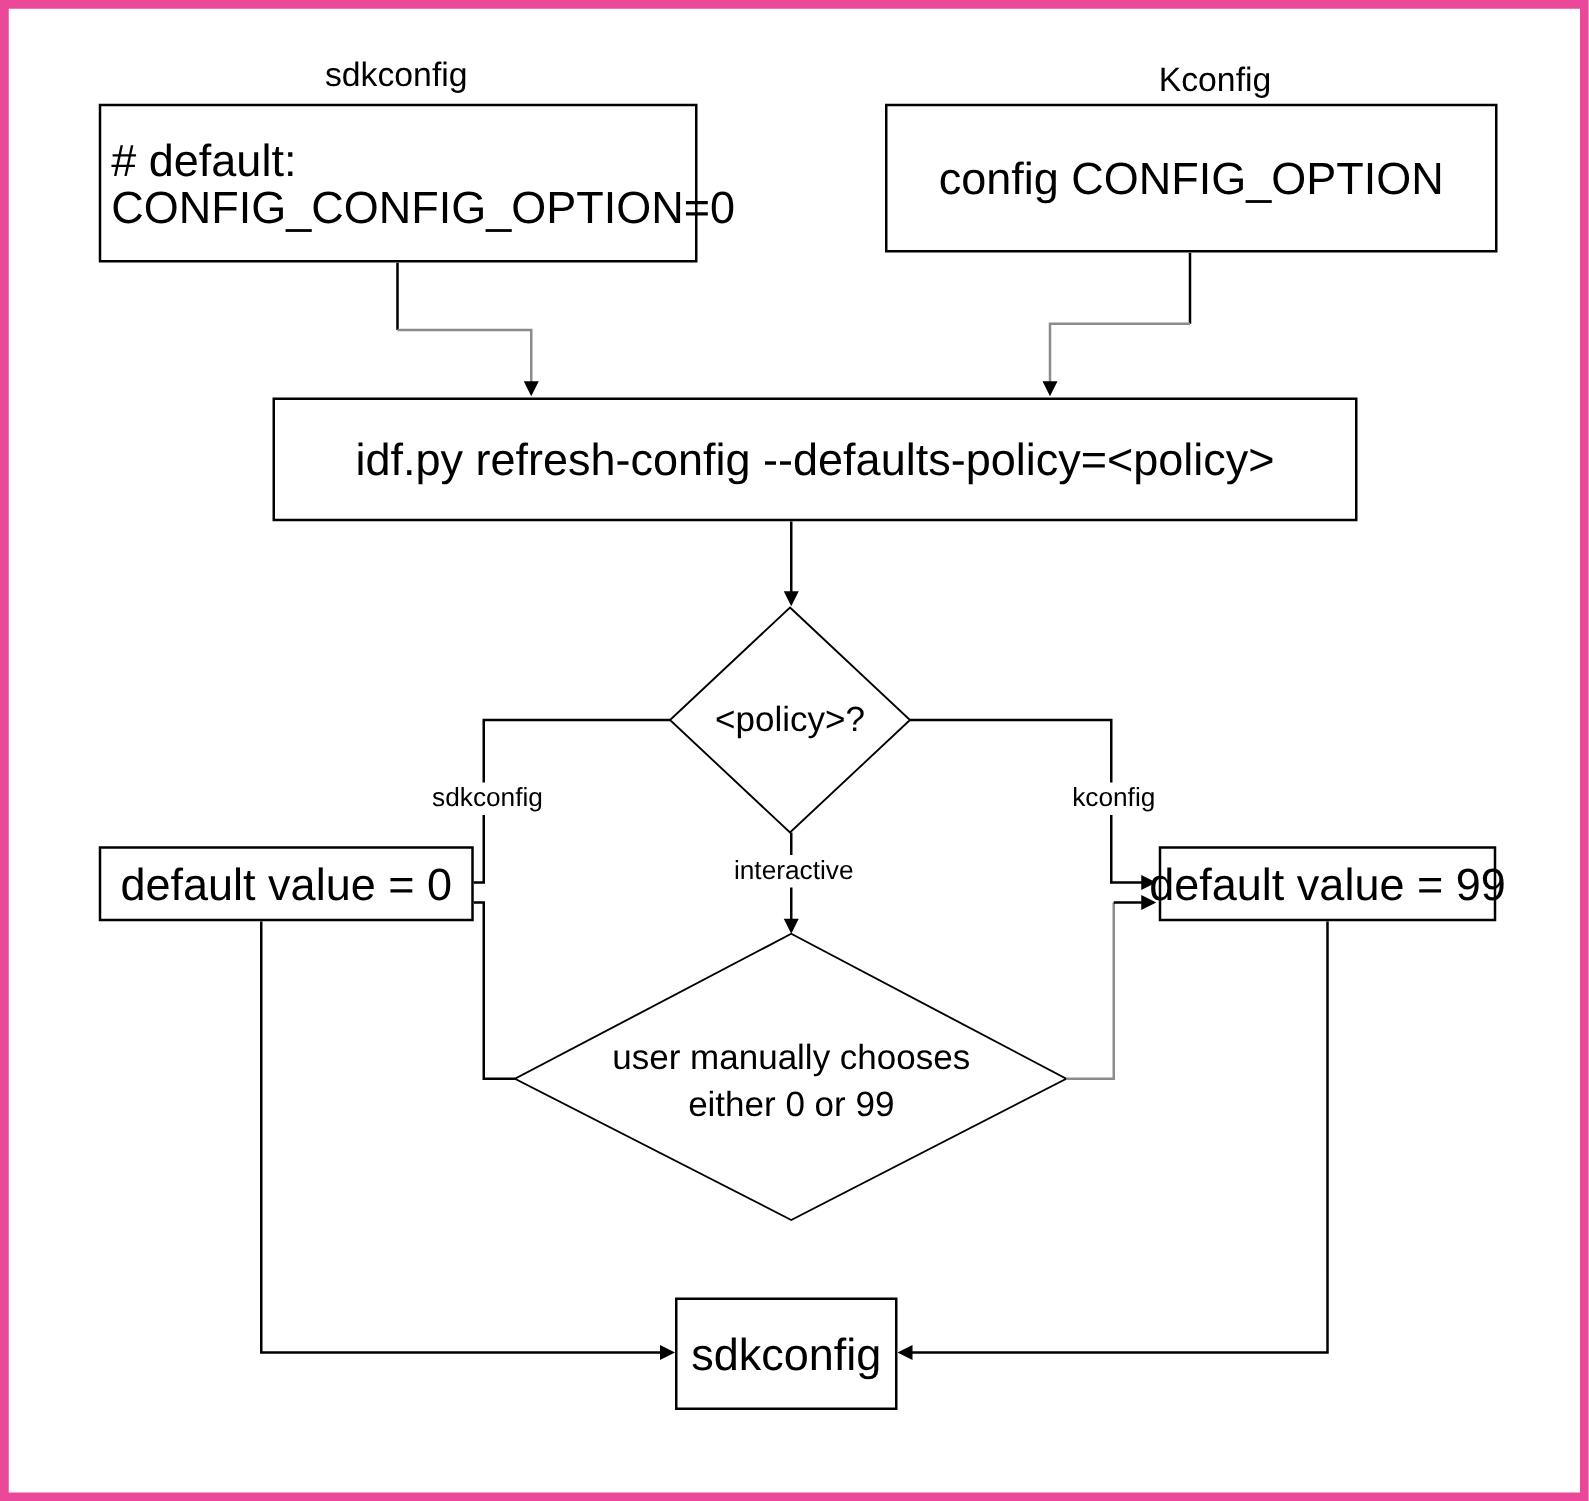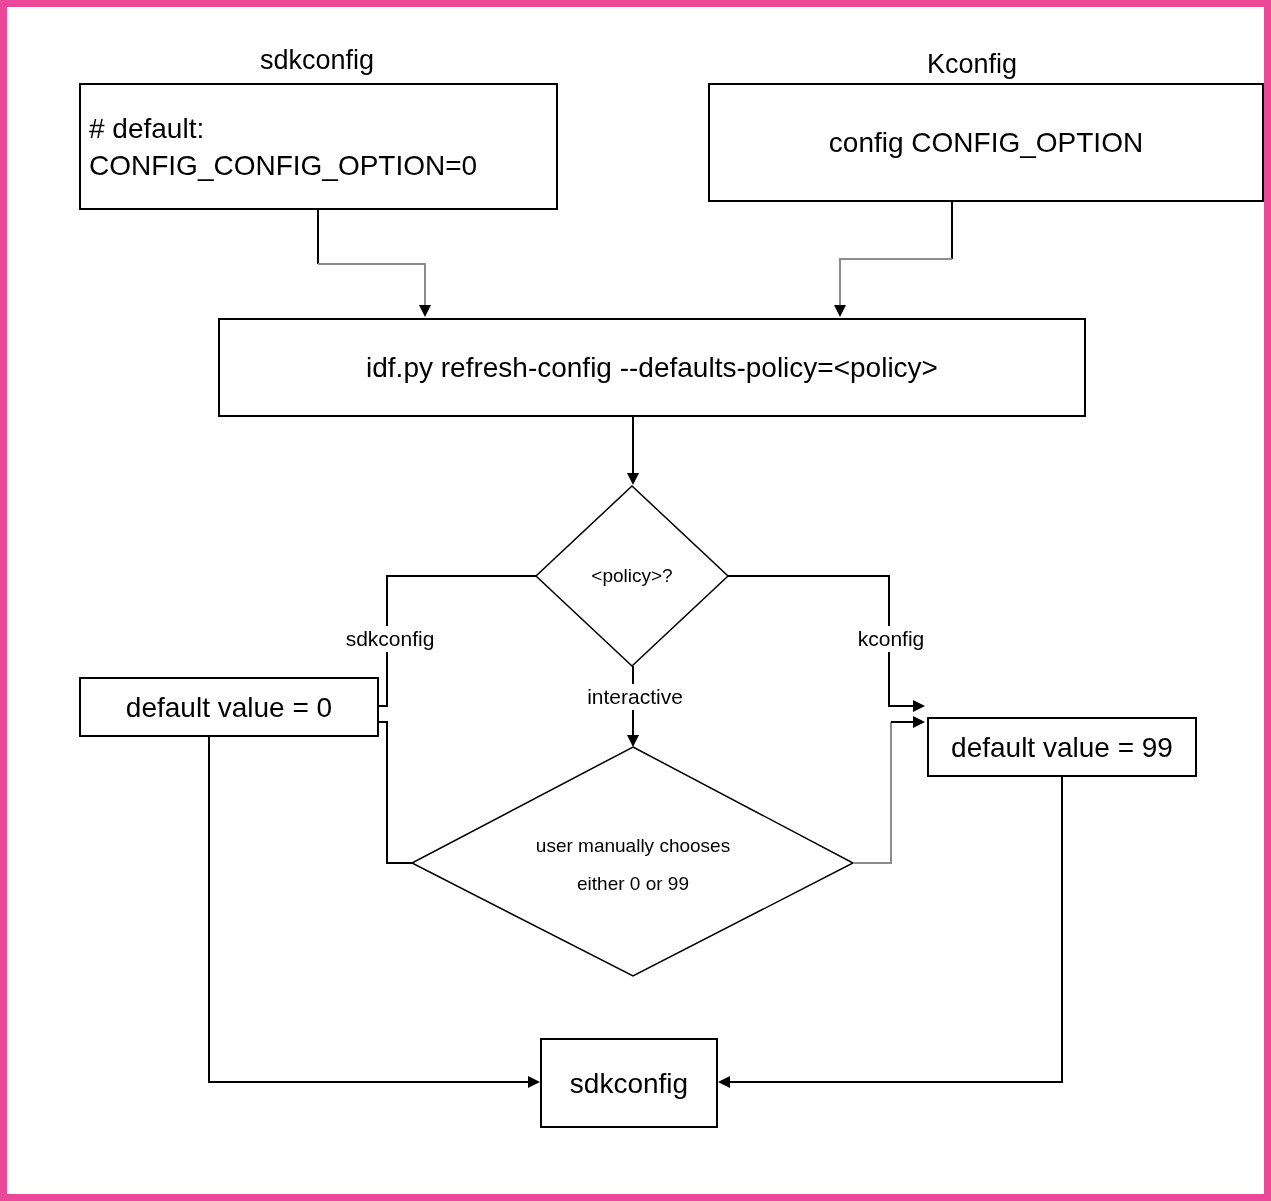--- a/index.html
+++ b/index.html
@@ -16,60 +16,60 @@
   }
   #edges { position: absolute; left: 0; top: 0; width: 1271px; height: 1201px; }
   .node {
     position: absolute;
     box-sizing: border-box;
     border: 2px solid #000;
     background: #fff;
     display: flex;
     align-items: center;
     justify-content: center;
-    font-size: 28px;
+    font-size: 36px;
     line-height: 37px;
     white-space: nowrap;
   }
   .node.left-align { justify-content: flex-start; }
   .title-label {
     position: absolute;
     text-align: center;
     font-size: 27px;
     line-height: 30px;
     white-space: nowrap;
   }
   .diamond-label {
     position: absolute;
     display: flex;
     flex-direction: column;
     align-items: center;
     justify-content: center;
     text-align: center;
-    font-size: 19px;
+    font-size: 28px;
     line-height: 38px;
     white-space: nowrap;
   }
   .edge-label {
     position: absolute;
     display: flex;
     align-items: center;
     justify-content: center;
     font-size: 21px;
     line-height: 24px;
     background: #ffffff;
     padding: 1px 3px;
     white-space: nowrap;
   }
   
   #node-sdkconfig-source { left: 72px;  top: 76px;   width: 479px; height: 127px; padding-left: 8px; }
-  #node-kconfig-source  { left: 701px; top: 76px;   width: 556px; height: 119px; }
+  #node-kconfig-source  { left: 701px; top: 76px;   width: 490px; height: 119px; }
   #node-command         { left: 211px; top: 311px;  width: 868px; height: 99px; justify-content: center; }
   #node-default-0       { left: 72px;  top: 670px;  width: 300px; height: 60px; }
-  #node-default-99      { left: 920px; top: 670px;  width: 270px; height: 60px; margin-top: 40px; }
+  #node-default-99      { left: 920px; top: 670px;  width: 270px; height: 60px; }
   #node-sdkconfig-out   { left: 533px; top: 1031px; width: 178px; height: 90px; }
   #title-sdkconfig      { left: 210px; top: 38px;   width: 200px; }
   #title-kconfig        { left: 865px; top: 42px;   width: 200px; }
   #label-policy         { left: 525px; top: 552px;  width: 200px; height: 34px; }
   #label-manual         { left: 406px; top: 819px;  width: 440px; height: 78px; }
   #edge-label-sdkconfig  { left: 325px; top: 619px; min-width: 110px; }
   #edge-label-kconfig    { left: 833px; top: 619px; min-width: 96px; }
   #edge-label-interactive{ left: 567px; top: 677px; min-width: 116px; }
   .kconfig-snippet { text-align: left; white-space: nowrap; }
   .kconfig-snippet .indent { padding-left: 38px; }

